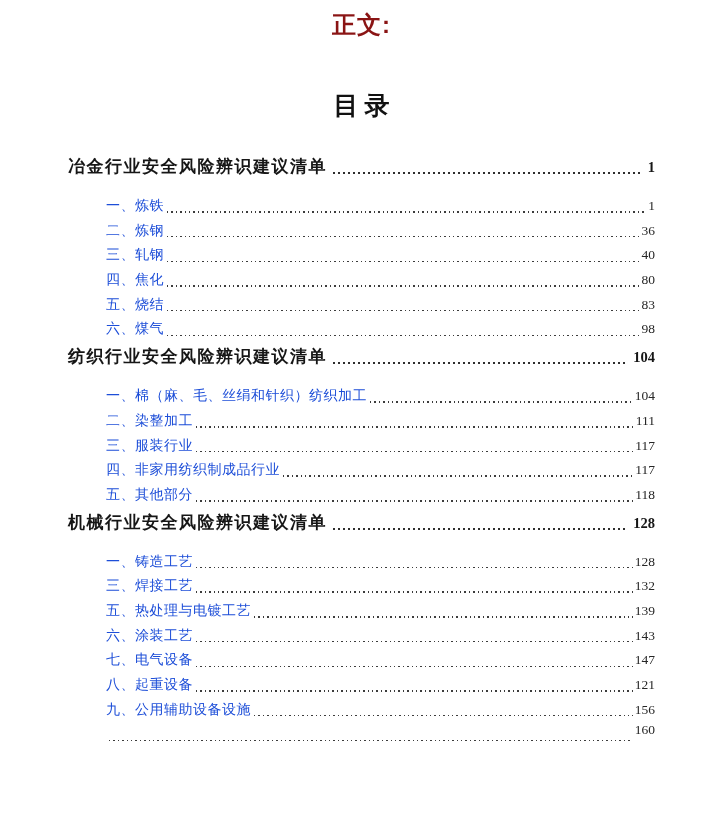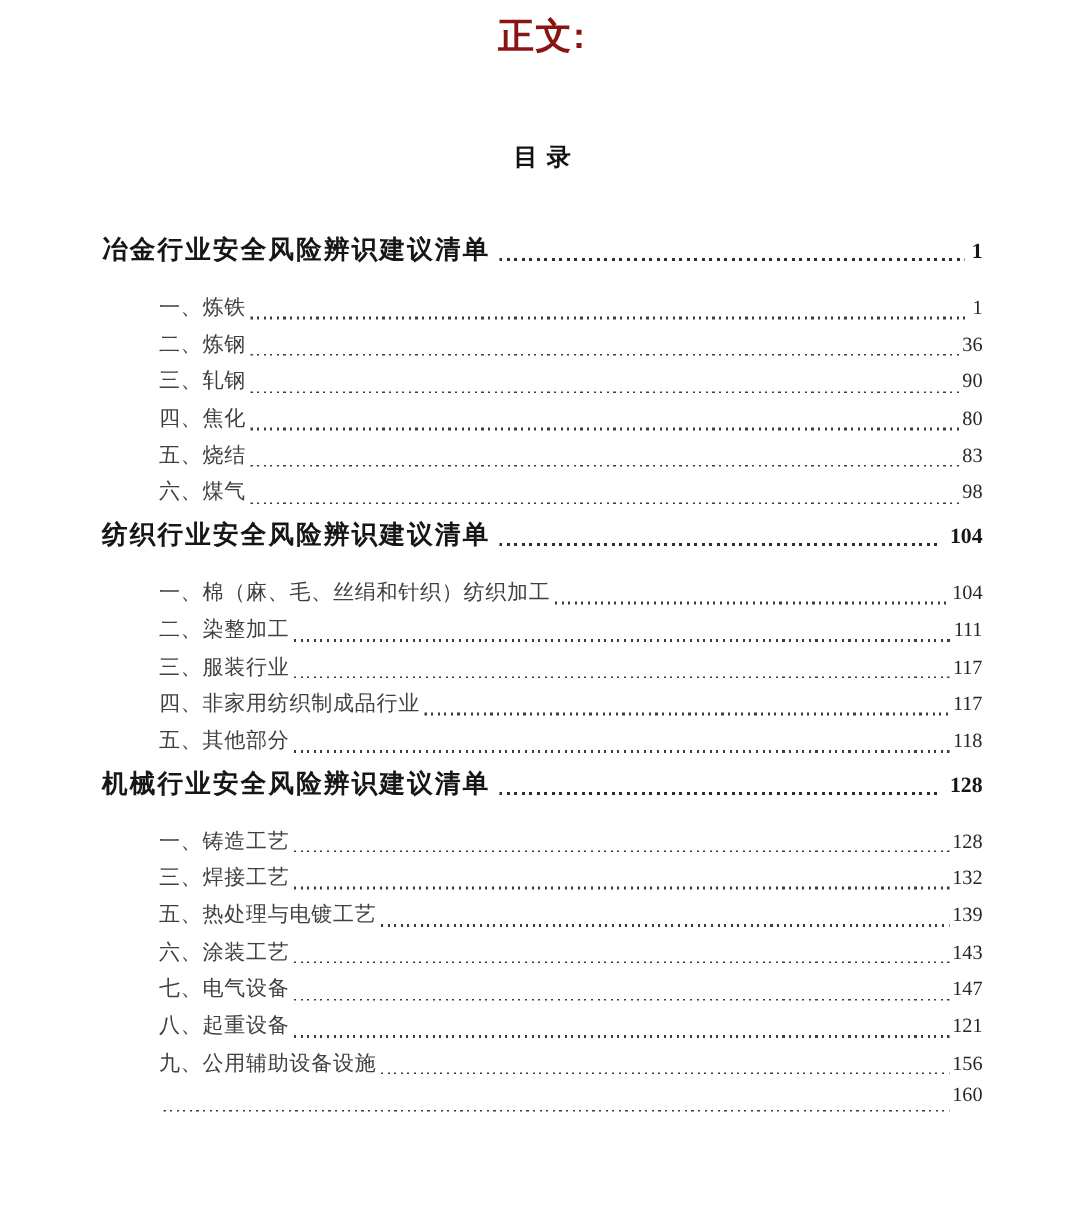--- a/index.html
+++ b/index.html
@@ -24,21 +24,21 @@
     font-weight: bold;
     font-size: 24px;
     line-height: 30px;
     color: #8a1414;
     letter-spacing: 1px;
   }
   .toc-title {
     text-align: center;
     font-family: "Liberation Serif", serif;
     font-weight: bold;
-    font-size: 16px;
+    font-size: 25px;
     line-height: 28px;
     color: #111111;
     letter-spacing: 6px;
     margin-top: 52px;
     text-indent: 6px; 
   }
   .toc {
     margin-top: 36px;
   }
   .section { margin-top: 4px; }
@@ -79,21 +79,21 @@
     white-space: nowrap;
   }
   .toc-item {
     height: 24.7px;
     padding-left: 38px;
   }
   .toc-item .label {
     font-family: "Liberation Serif", serif;
     font-size: 14px;
     line-height: 24.7px;
-    color: #404040;
+    color: #1d4ed8;
     letter-spacing: 0.5px;
     white-space: nowrap;
   }
   .toc-item .leader {
     flex: 1;
     align-self: flex-end;
     height: 1.5px;
     margin: 0 2px 6px 3px;
     background-image: repeating-linear-gradient(to right, #3c3c3c 0 1.4px, transparent 1.4px 4.4px);
   }
@@ -127,21 +127,21 @@
         <span class="pagenum">1</span>
       </div>
       <div class="toc-row toc-item">
         <span class="label">二、炼钢</span>
         <span class="leader"></span>
         <span class="pagenum">36</span>
       </div>
       <div class="toc-row toc-item">
         <span class="label">三、轧钢</span>
         <span class="leader"></span>
-        <span class="pagenum">90</span>
+        <span class="pagenum">40</span>
       </div>
       <div class="toc-row toc-item">
         <span class="label">四、焦化</span>
         <span class="leader"></span>
         <span class="pagenum">80</span>
       </div>
       <div class="toc-row toc-item">
         <span class="label">五、烧结</span>
         <span class="leader"></span>
         <span class="pagenum">83</span>

